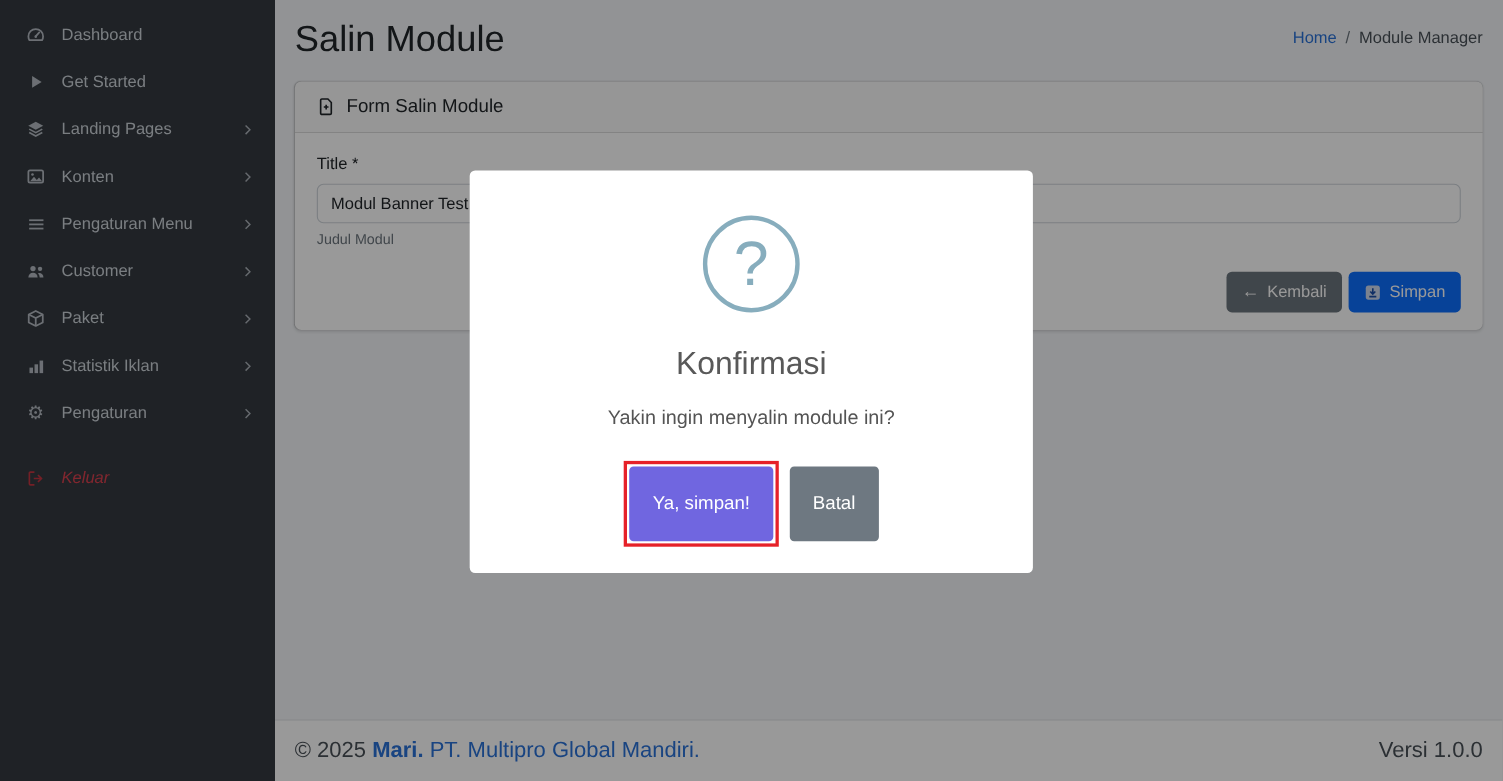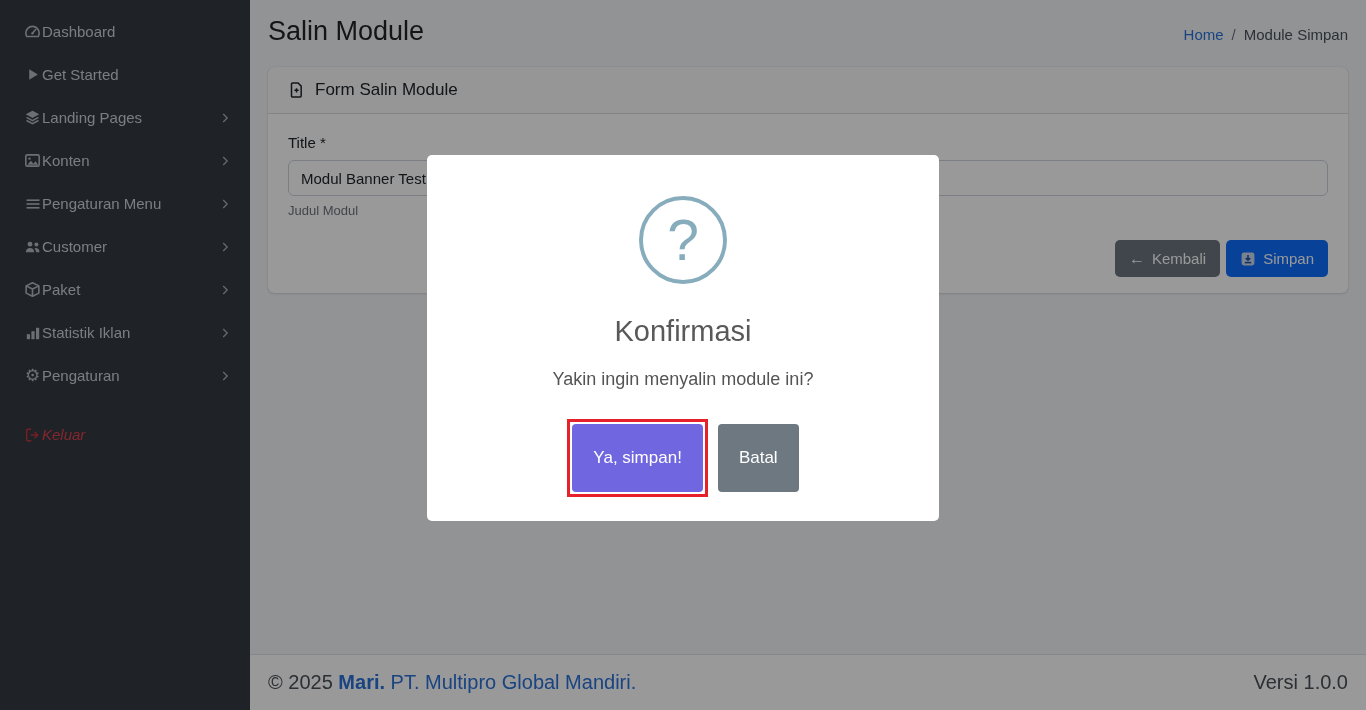--- a/index.html
+++ b/index.html
@@ -4,34 +4,34 @@
 <style>
   * { margin:0; padding:0; box-sizing:border-box; }
   html,body { width:1366px; height:710px; overflow:hidden;
     font-family:"Liberation Sans", sans-serif; background:#f4f6f9; }
 
   .app { display:flex; width:1366px; height:710px; }
 
   
   .sidebar { width:250px; flex-shrink:0; background:#343a40; padding-top:10px;
     display:flex; flex-direction:column; }
-  .side-item { display:flex; align-items:center; height:43px;
+  .side-item { display:flex; align-items:center; gap:14px; height:43px;
     padding:0 18px 0 23px; color:#ccd2d8; font-size:15px; cursor:pointer; text-decoration:none; }
   .side-item .ic { width:19px; height:17px; display:flex; align-items:center;
     justify-content:center; color:#b4bac1; flex-shrink:0; }
   .side-item .chev { margin-left:auto; color:#aab0b7; display:flex; }
   .side-item.logout { margin-top:16px; color:#d9404e;font-style:italic; }
   .side-item.logout .ic { color:#c23540; }
   .gear-glyph { font-size:17px; line-height:1; }
 
   
   .main { flex:1; display:flex; flex-direction:column; }
   .content-header { display:flex; justify-content:space-between; align-items:flex-start;
     padding:16px 18px 12px 18px; }
-  .page-title { font-size:27px; font-weight:400; color:#212529; }
+  .page-title { font-size:33px; font-weight:400; color:#212529; }
   .breadcrumb { font-size:15px; margin-top:10px; color:#495057; display:flex; gap:8px; }
   .breadcrumb a { color:#2a72d8; text-decoration:none; }
   .breadcrumb .sep { color:#6c757d; }
 
   
   .card { margin:8px 18px 0 18px; background:#fff; border-radius:6px;
     box-shadow:0 0 1px rgba(0,0,0,.2), 0 1px 3px rgba(0,0,0,.12); }
   .card-header { display:flex; align-items:center; gap:10px; padding:13px 20px;
     border-bottom:1px solid rgba(0,0,0,.125); font-size:17px; color:#212529;
     background:rgba(0,0,0,.02); border-radius:6px 6px 0 0; }
@@ -221,21 +221,21 @@
     </a>
   </nav>
 
   <div class="main">
 
     <div class="content-header">
       <h1 class="page-title">Salin Module</h1>
       <div class="breadcrumb">
         <a href="#">Home</a>
         <span class="sep">/</span>
-        <span>Module Simpan</span>
+        <span>Module Manager</span>
       </div>
     </div>
 
     <div class="card">
       <div class="card-header">
         <span class="ic">
           <svg width="17" height="18" viewBox="0 0 16 16">
               <path d="M4.3 1.4h5.2l2.9 3v9.2a1 1 0 0 1-1 1H4.3a1 1 0 0 1-1-1V2.4a1 1 0 0 1 1-1z" fill="none" stroke="currentColor" stroke-width="1.4"></path>
               <path d="M8 6.3v4M6 8.3h4" fill="none" stroke="currentColor" stroke-width="1.4"></path>
             </svg>

